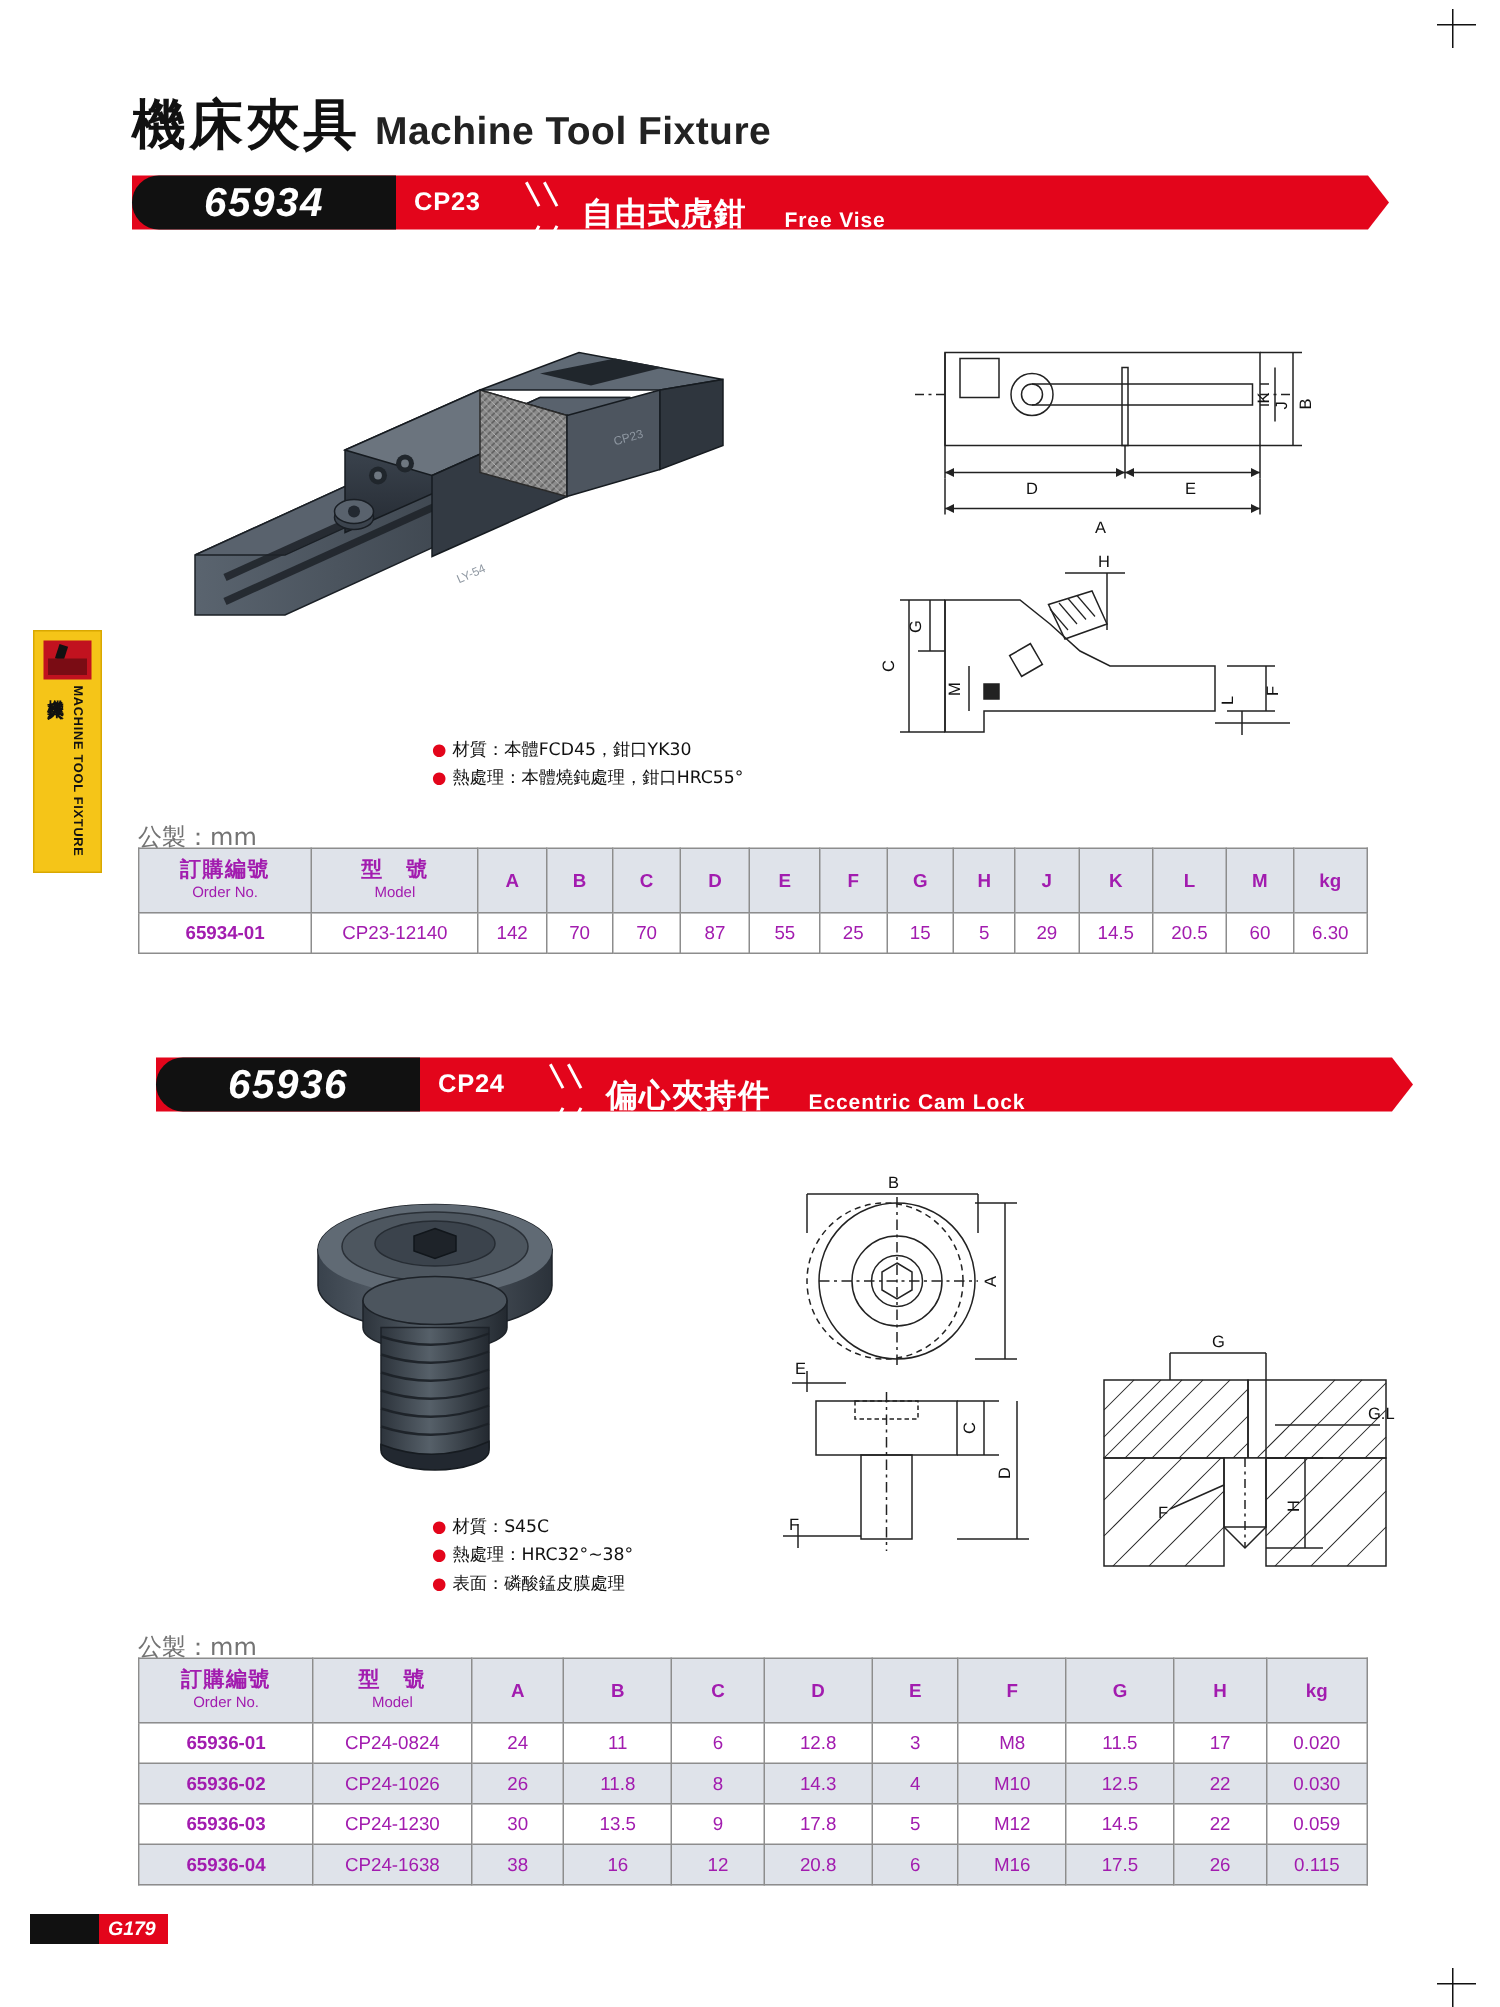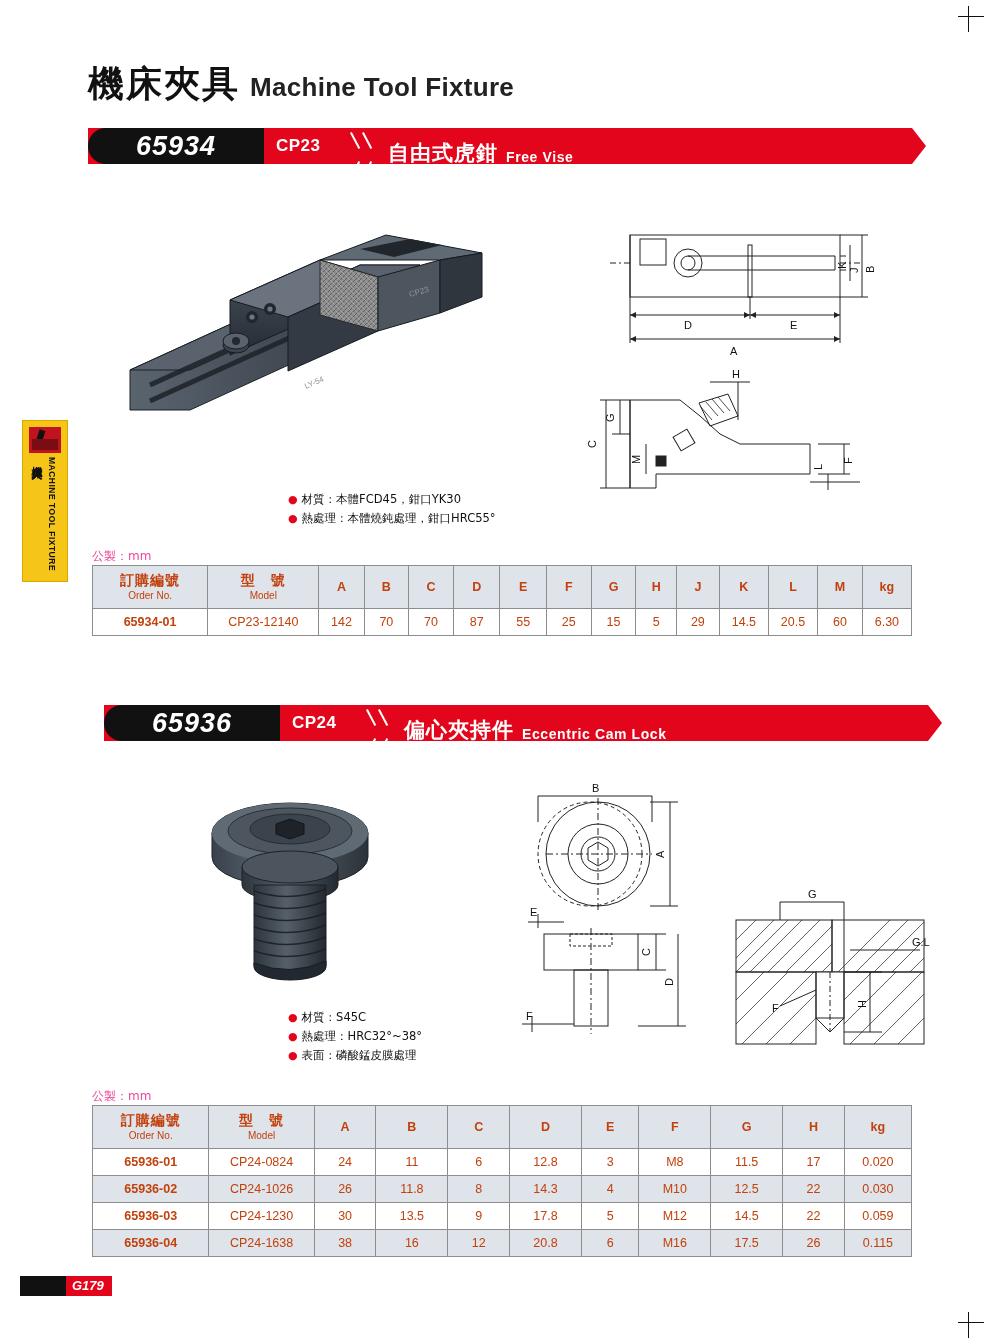--- a/index.html
+++ b/index.html
@@ -27,21 +27,21 @@
   .banner .blk{position:absolute;left:0;top:0;height:36px;width:176px;background:#111;
     border-radius:18px 0 0 18px;display:flex;align-items:center;justify-content:center;}
   .banner .num{color:#fff;font-size:27px;font-weight:bold;font-style:italic;letter-spacing:1px;}
   .banner .code{position:absolute;left:188px;top:0;height:36px;display:flex;align-items:center;
     color:#fff;font-size:17px;font-weight:bold;letter-spacing:.5px;}
   .banner .chev{position:absolute;left:262px;top:5px;width:16px;height:26px;}
   .banner .chev:before,.banner .chev:after{content:"";position:absolute;left:0;width:2px;height:18px;background:#fff;}
   .banner .chev:before{top:0;transform:rotate(-28deg);transform-origin:top left;}
   .banner .chev:after{top:26px;transform:rotate(28deg);transform-origin:bottom left;}
   .banner .chev2{left:274px;}
-  .banner .name{position:absolute;left:300px;top:0;height:36px;display:flex;align-items:flex-end;gap:8px;padding-bottom:7px;}
+  .banner .name{position:absolute;left:300px;top:0;height:36px;display:flex;align-items:flex-end;gap:25px;padding-bottom:7px;}
   .banner .name-cn{font-family:"DejaVu Sans",sans-serif;color:#fff;font-size:21px;font-weight:bold;letter-spacing:1px;line-height:1;}
   .banner .name-en{color:#fff;font-size:14px;font-weight:bold;line-height:1;padding-bottom:0;letter-spacing:.6px;}
   .banner .tail{position:absolute;right:-14px;top:0;width:0;height:0;border-top:18px solid transparent;
     border-bottom:18px solid transparent;border-left:14px solid #e3051b;}
 
   
   .sidetab{position:absolute;left:22px;top:420px;width:44px;height:160px;background:#f5c518;border:1px solid #d9a800;}
   .sidetab .ico{position:absolute;left:6px;top:6px;width:32px;height:26px;background:#c1121f;}
   .sidetab .ico:after{content:"";position:absolute;left:3px;top:12px;width:26px;height:11px;background:#7a0c14;}
   .sidetab .ico:before{content:"";position:absolute;left:9px;top:3px;width:6px;height:10px;background:#111;transform:rotate(18deg);}
@@ -49,24 +49,24 @@
     font-size:11px;font-weight:bold;color:#111;letter-spacing:1px;}
   .sidetab .t-en{position:absolute;left:24px;top:36px;writing-mode:vertical-rl;font-size:8.5px;font-weight:bold;
     color:#111;letter-spacing:.5px;}
 
   
   .notes{position:absolute;font-family:"DejaVu Sans",sans-serif;font-size:11.5px;color:#111;line-height:1.65;}
   .notes div{white-space:nowrap;}
   .notes .b{color:#e3051b;font-size:11px;margin-right:4px;}
 
   
-  .unit{position:absolute;font-family:"DejaVu Sans",sans-serif;font-size:12px;color:#ec4899;}
-
-  
-  table.spec{position:absolute;border-collapse:collapse;font-size:12.5px;color:#c2410c;}
+  .unit{position:absolute;font-family:"DejaVu Sans",sans-serif;font-size:16px;color:#737373;}
+
+  
+  table.spec{position:absolute;border-collapse:collapse;font-size:12.5px;color:#a21caf;}
   table.spec th,table.spec td{border:1px solid #8d8d8d;text-align:center;padding:0;}
   table.spec thead th{background:#dfe3ea;font-weight:bold;height:42px;}
   table.spec thead th.two{line-height:1.25;}
   table.spec thead th .cn{font-family:"DejaVu Sans",sans-serif;font-size:14px;font-weight:bold;display:block;letter-spacing:1px;}
   table.spec thead th .en{font-size:10px;font-weight:normal;display:block;}
   table.spec tbody td{height:26px;}
   table.spec tbody tr.alt td{background:#dfe3ea;}
   table.spec td.ord{font-weight:bold;}
   table.spec td.mod{text-align:center;}
 
@@ -93,21 +93,21 @@
     <span class="title-cn">機床夾具</span>
     <span class="title-en">Machine Tool Fixture</span>
   </div>
 
   <div class="sidetab">
     <div class="ico"></div>
     <div class="t-cn">機床夾具</div>
     <div class="t-en">MACHINE TOOL FIXTURE</div>
   </div>
 
-  <div class="banner" style="top:128px;">
+  <div class="banner" style="top:117px;">
     <div class="bar"></div>
     <div class="tail"></div>
     <div class="blk">
       <span class="num">65934</span>
     </div>
     <div class="code">CP23</div>
     <div class="chev"></div>
     <div class="chev chev2"></div>
     <div class="name">
       <span class="name-cn">自由式虎鉗</span>

